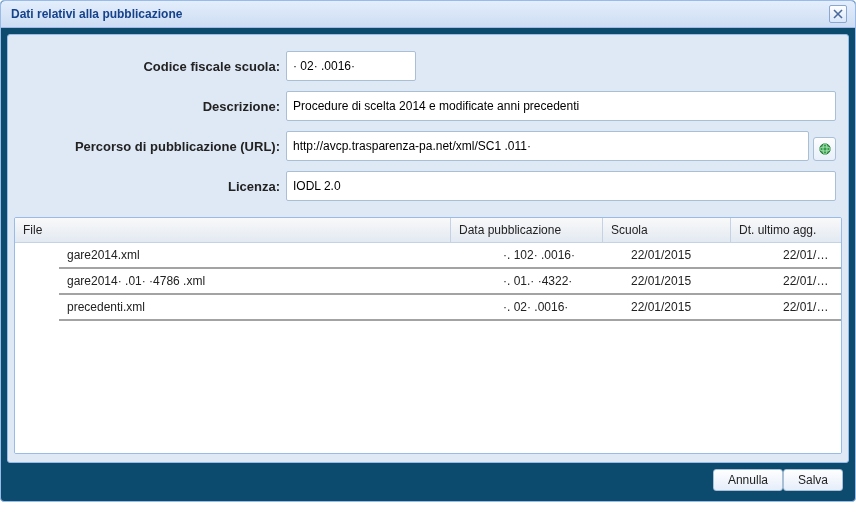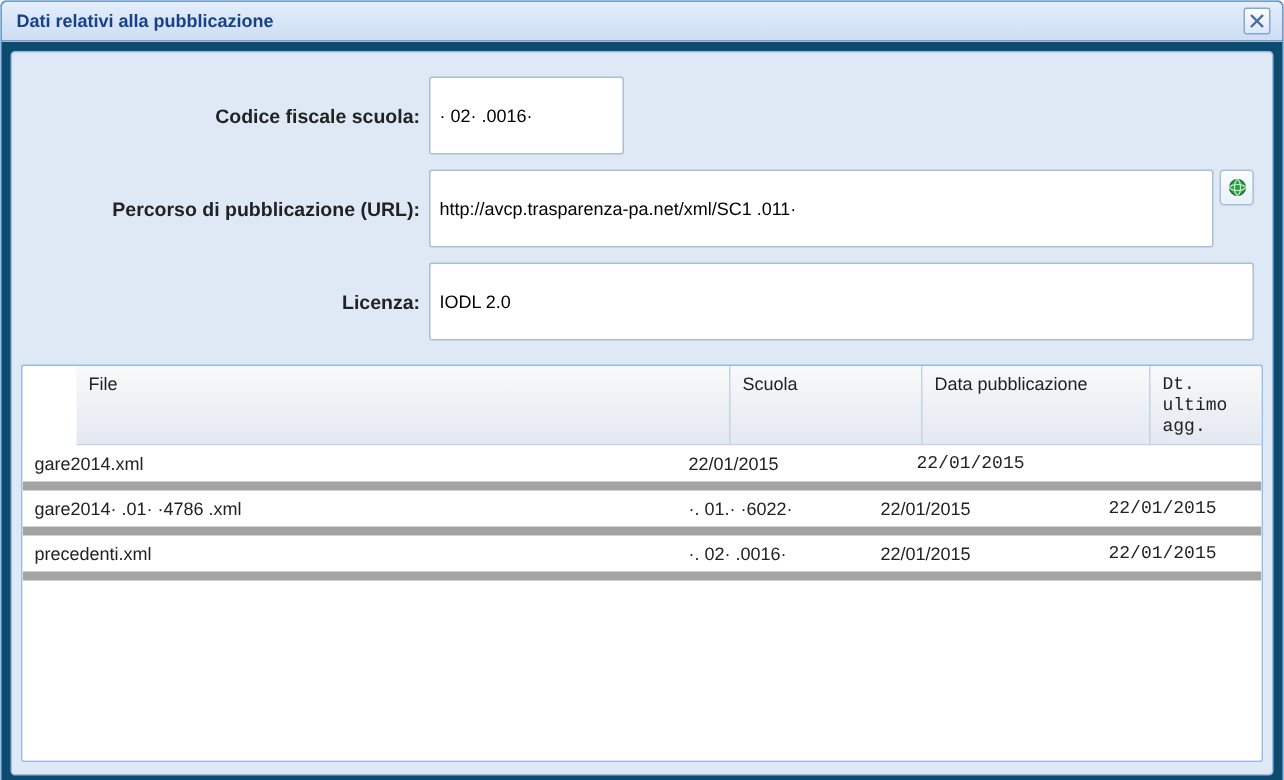--- a/index.html
+++ b/index.html
@@ -68,31 +68,31 @@
     font-weight: bold;
     font-size: 13px;
   }
   .form-field {
     flex: 0 0 auto;
   }
   .form-field.grow { flex: 1 1 auto; }
   input.text {
     border: 1px solid #a9bfd6;
     background: #fff;
-    padding: 18px 6px;
+    padding: 7px 6px;
     font-family: inherit;
     font-size: 12px;
     border-radius: 2px;
     box-sizing: border-box;
     width: 100%;
   }
   input.text.small { width: 130px; }
   .url-wrap {
     display: flex;
-    align-items: flex-start;
+    align-items: flex-end;
     gap: 4px;
   }
   .url-wrap input.text { flex: 1 1 auto; }
   .url-btn {
     width: 22px;
     height: 22px;
     border: 1px solid #a9bfd6;
     background: linear-gradient(#fdfdfd, #e8f0fb);
     border-radius: 3px;
     display: flex;
@@ -105,42 +105,42 @@
   .grid {
     background: #fff;
     border: 1px solid #99bbe8;
     border-radius: 2px;
     overflow: hidden;
   }
   .grid-head {
     display: flex;
     background: linear-gradient(#f9f9f9, #e3e9f2);
     border-bottom: 1px solid #c5d2e6;
-    margin-left: 36px;
   }
   .gh-cell {
     padding: 5px 8px;
     border-right: 1px solid #c5d2e6;
     color: #222;
     font-size: 12px;
     box-sizing: border-box;
   }
   .gh-cell:last-child { border-right: none; }
   .col-file   { flex: 0 0 436px; }
   .col-scuola { flex: 0 0 128px; }
   .col-data   { flex: 0 0 152px; }
-  .col-agg    { flex: 1 1 auto; font-family: Liberation Mono, monospace; }
+  .col-agg    { flex: 1 1 auto; }
   .grid-body {
     height: 210px;
     overflow: auto;
     background: #fff;
   }
   .grid-row {
     display: flex;
-    border-bottom: 6px solid #a3a3a3;
+    border-bottom: 2px solid #a3a3a3;
+    margin-left: 44px;
   }
   .gr-cell {
     padding: 5px 8px;
     font-size: 12px;
     box-sizing: border-box;
     white-space: nowrap;
     overflow: hidden;
     text-overflow: ellipsis;
   }
 
@@ -181,20 +181,26 @@
       <div class="form">
 
         <div class="form-row">
           <div class="form-label">Codice fiscale scuola:</div>
           <div class="form-field">
             <input class="text small" type="text" value="· 02· .0016·" style="">
           </div>
         </div>
 
 
+        <div class="form-row">
+          <div class="form-label">Descrizione:</div>
+          <div class="form-field grow">
+            <input class="text" type="text" value="Procedure di scelta 2014 e modificate anni precedenti" style="">
+          </div>
+        </div>
 
         <div class="form-row">
           <div class="form-label">Percorso di pubblicazione (URL):</div>
           <div class="form-field grow url-wrap">
             <input class="text" type="text" value="http://avcp.trasparenza-pa.net/xml/SC1 .011·" style="">
             <div class="url-btn">
               <svg viewBox="0 0 16 16">
                 <circle cx="8" cy="8" r="6" fill="#2f9e44" stroke="#1b6b2d" stroke-width="1"></circle>
                 <ellipse cx="8" cy="8" rx="6" ry="2.3" fill="none" stroke="#c9f0d3" stroke-width="0.9"></ellipse>
                 <ellipse cx="8" cy="8" rx="2.3" ry="6" fill="none" stroke="#c9f0d3" stroke-width="0.9"></ellipse>
@@ -208,33 +214,34 @@
           <div class="form-field grow">
             <input class="text" type="text" value="IODL 2.0" style="">
           </div>
         </div>
 
       </div>
 
       <div class="grid">
         <div class="grid-head">
           <div class="gh-cell col-file">File</div>
+          <div class="gh-cell col-data">Data pubblicazione</div>
           <div class="gh-cell col-scuola">Scuola</div>
-          <div class="gh-cell col-data">Data pubblicazione</div>
           <div class="gh-cell col-agg">Dt. ultimo agg.</div>
         </div>
         <div class="grid-body">
           <div class="grid-row">
             <div class="gr-cell col-file">gare2014.xml</div>
+            <div class="gr-cell col-scuola">·. 102· .0016·</div>
             <div class="gr-cell col-data">22/01/2015</div>
             <div class="gr-cell col-agg">22/01/2015</div>
           </div>
           <div class="grid-row">
             <div class="gr-cell col-file">gare2014· .01· ·4786 .xml</div>
-            <div class="gr-cell col-scuola">·. 01.· ·6022·</div>
+            <div class="gr-cell col-scuola">·. 01.· ·4322·</div>
             <div class="gr-cell col-data">22/01/2015</div>
             <div class="gr-cell col-agg">22/01/2015</div>
           </div>
           <div class="grid-row">
             <div class="gr-cell col-file">precedenti.xml</div>
             <div class="gr-cell col-scuola">·. 02· .0016·</div>
             <div class="gr-cell col-data">22/01/2015</div>
             <div class="gr-cell col-agg">22/01/2015</div>
           </div>
         </div>

